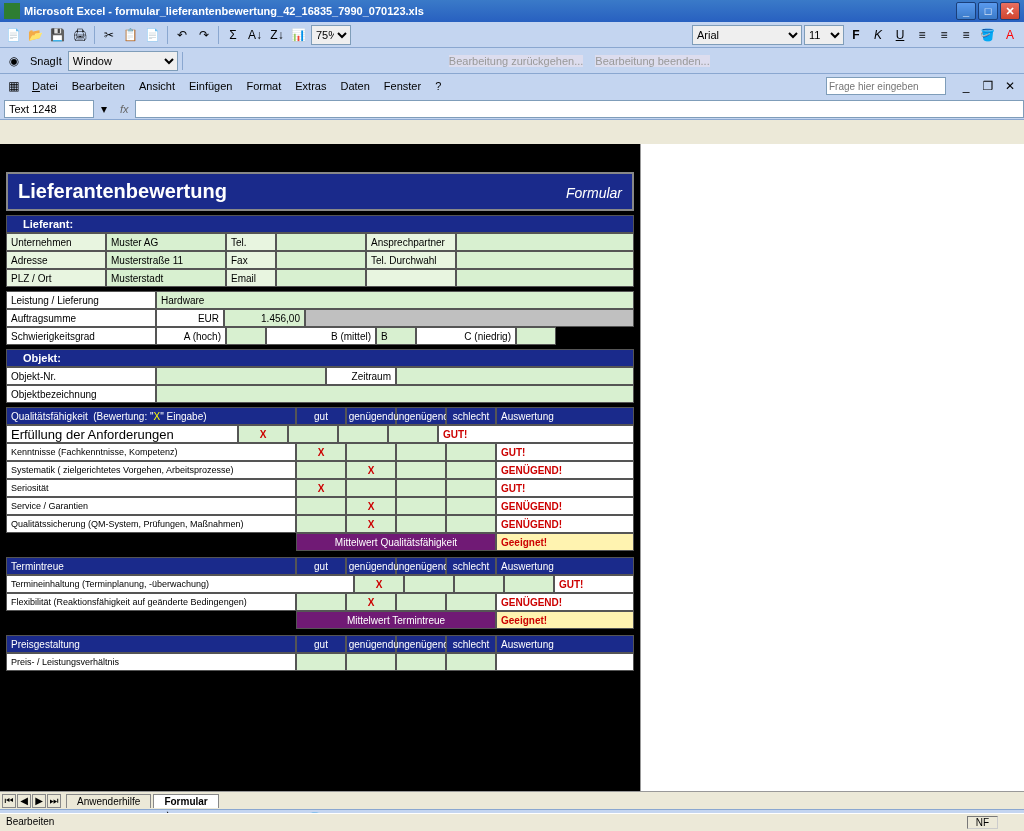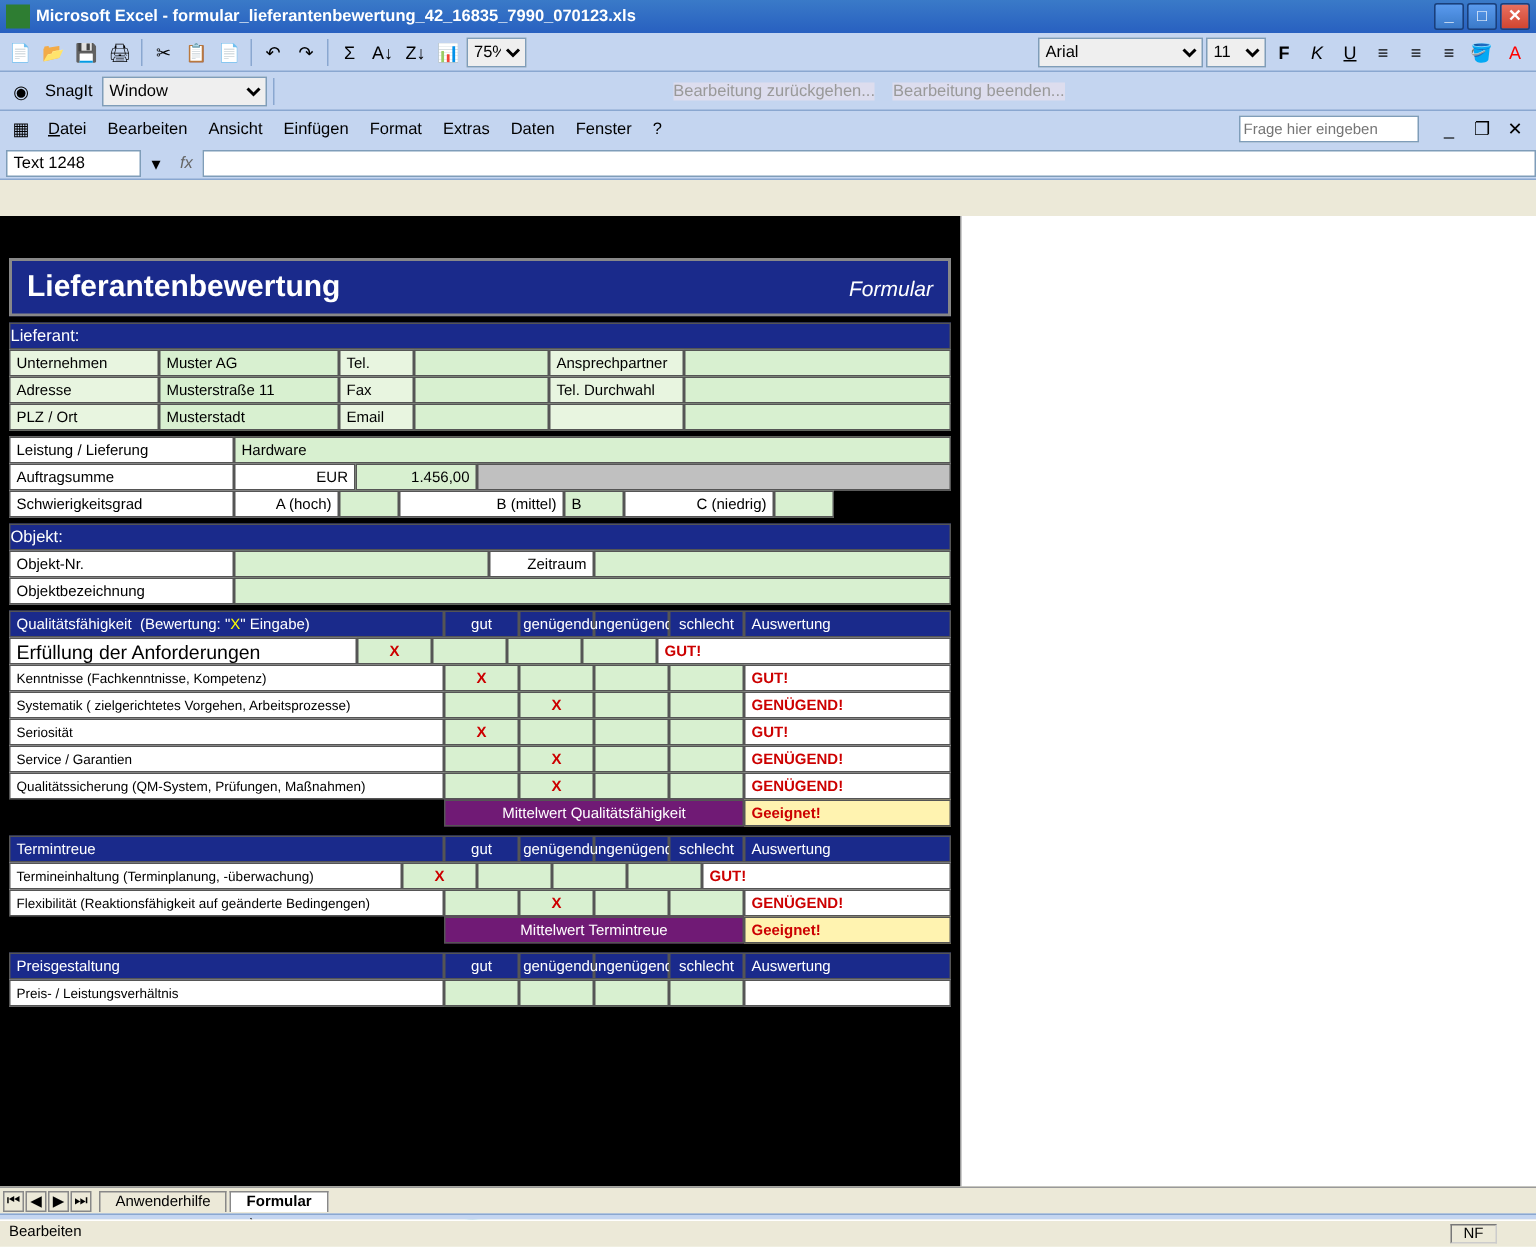--- a/index.html
+++ b/index.html
@@ -27,21 +27,21 @@
 .work-area { position:absolute; top:144px; left:0; right:0; bottom:40px; display:flex; background:#fff;}
 .sheet { width: 640px; background: #000; overflow:hidden; position:relative;}
 .black-top { height: 28px; background:#000;}
 .form-title { background:#1a2a8b; color:#fff; border:2px solid #888; margin:0 6px; padding:6px 10px; display:flex; justify-content:space-between; align-items:baseline;}
 .form-title h1{font-size:20px;font-weight:bold;}
 .form-title .tag{font-size:14px;font-style:italic;}
 .ident-row { display:flex; margin:0 6px;}
 .ident-cell { border:1px solid #555; padding:2px 4px; font-size:10px; height:18px; display:flex; align-items:center;}
 .lbl-yel { background:#fff3b0;}
 .val-yel { background:#fff9d0;}
-.section-hdr { background:#1a2a8b; color:#fff; padding:2px 0; font-weight:normal; font-size:11px; margin:0 6px; border:1px solid #555;}
+.section-hdr { background:#1a2a8b; color:#fff; padding:2px 16px; font-weight:bold; font-size:11px; margin:0 6px; border:1px solid #555;}
 .grid-row { display:flex; margin:0 6px;}
 .gc { border:1px solid #555; padding:2px 4px; font-size:10px; height:18px; display:flex; align-items:center; background:#d8f0d0;}
 .gc.lbl { background:#e8f5e0; font-size:10px;}
 .gc.white { background:#fff;}
 .matrix-hdr { background:#1a2a8b; color:#fff; font-size:10px; text-align:center; justify-content:center;}
 .x-mark { color:#c00; font-weight:bold; text-align:center; justify-content:center;}
 .ausw { background:#fff; color:#c00; font-weight:bold; font-size:10px;}
 .geeignet { background:#fff3b0; color:#c00; font-weight:bold; font-size:10px;}
 .mittel { background:#701a75; color:#fff; font-size:10px;}
 .right-pane { flex:1; background:#fff; border-left:1px solid #999;}
@@ -181,21 +181,21 @@
       <div class="gc" style="flex:1"></div>
     </div>
     <div style="height:4px;background:#000;margin:0 6px"></div>
 
     <div class="grid-row">
       <div class="gc white" style="width:150px">Leistung / Lieferung</div>
       <div class="gc" style="flex:1">Hardware</div>
     </div>
     <div class="grid-row">
       <div class="gc white" style="width:150px">Auftragsumme</div>
-      <div class="gc white" style="width:81px;justify-content:flex-end">EUR</div>
+      <div class="gc white" style="width:68px;justify-content:flex-end">EUR</div>
       <div class="gc" style="width:81px;justify-content:flex-end">1.456,00</div>
       <div class="gc" style="flex:1;background:#c0c0c0"></div>
     </div>
     <div class="grid-row">
       <div class="gc white" style="width:150px">Schwierigkeitsgrad</div>
       <div class="gc white" style="width:70px;justify-content:flex-end">A (hoch)</div>
       <div class="gc" style="width:40px"></div>
       <div class="gc white" style="width:110px;justify-content:flex-end">B (mittel)</div>
       <div class="gc" style="width:40px">B</div>
       <div class="gc white" style="width:100px;justify-content:flex-end">C (niedrig)</div>
@@ -280,21 +280,21 @@
         <div style="height: 6px; background: rgb(0, 0, 0); margin: 0px 6px;"></div>
         <div class="grid-row">
           <div class="gc matrix-hdr" style="width:290px;justify-content:flex-start">Termintreue &nbsp; </div>
           <div class="gc matrix-hdr" style="width:50px">gut</div>
           <div class="gc matrix-hdr" style="width:50px">genügend</div>
           <div class="gc matrix-hdr" style="width:50px">ungenügend</div>
           <div class="gc matrix-hdr" style="width:50px">schlecht</div>
           <div class="gc matrix-hdr" style="flex:1;justify-content:flex-start">Auswertung</div>
         </div>
         <div class="grid-row">
-          <div class="gc white" style="width:262px;font-size:9px">Termineinhaltung (Terminplanung, -überwachung)</div>
+          <div class="gc white" style="width:348px;font-size:9px">Termineinhaltung (Terminplanung, -überwachung)</div>
           <div class="gc x-mark" style="width:50px">X</div>
           <div class="gc " style="width:50px"></div>
           <div class="gc " style="width:50px"></div>
           <div class="gc " style="width:50px"></div>
           <div class="gc ausw" style="flex:1">GUT!</div>
         </div>
         <div class="grid-row">
           <div class="gc white" style="width:290px;font-size:9px">Flexibilität (Reaktionsfähigkeit auf geänderte Bedingengen)</div>
           <div class="gc " style="width:50px"></div>
           <div class="gc x-mark" style="width:50px">X</div>

